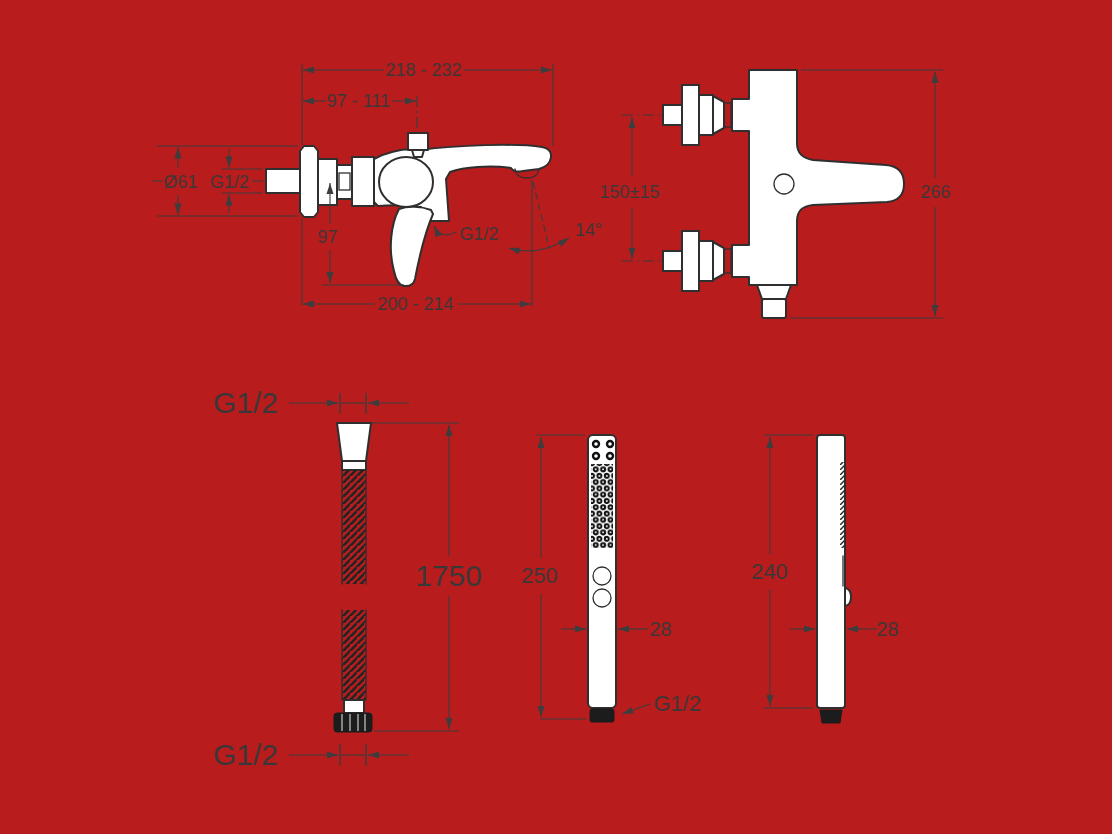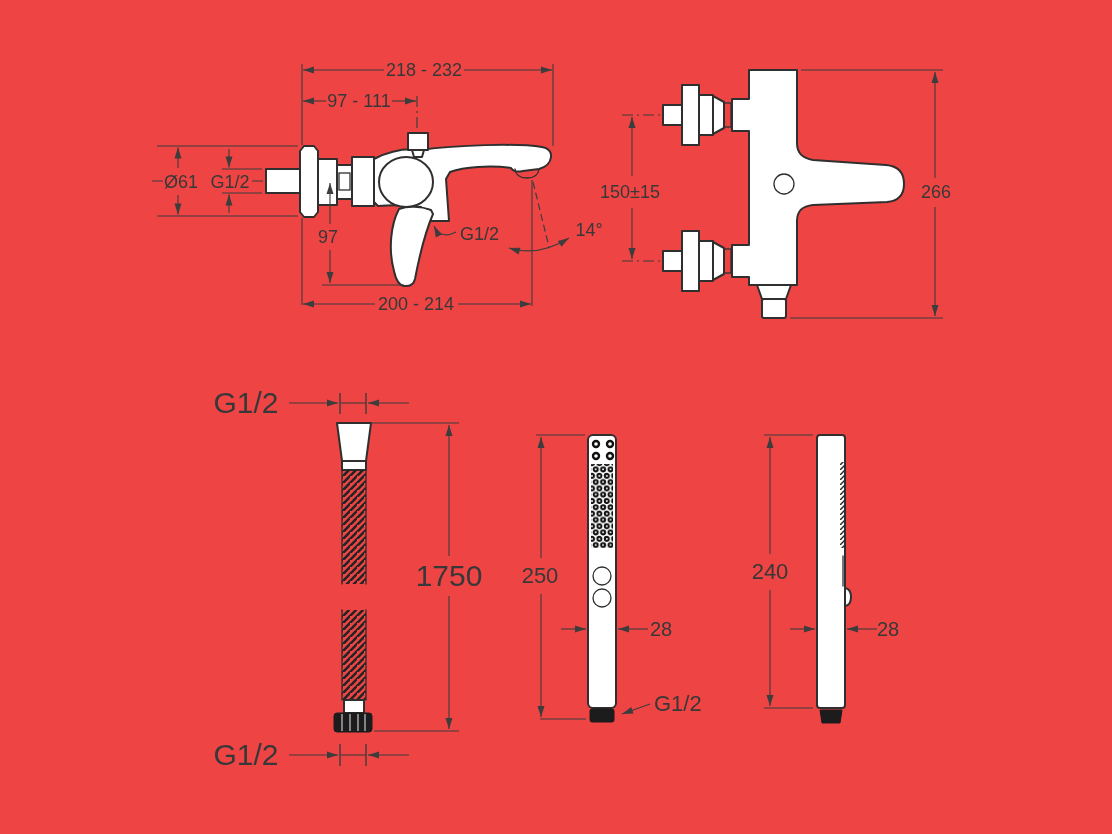--- a/index.html
+++ b/index.html
@@ -1,16 +1,16 @@
 <!DOCTYPE html>
 <html><head>
 <meta charset="utf-8">
 <style>
   html,body{margin:0;padding:0;background:#ffffff;}
-  .canvas{width:1112px;height:834px;background:#ef4444;position:relative;overflow:hidden;}
+  .canvas{width:1112px;height:834px;background:#b91c1c;position:relative;overflow:hidden;}
   svg{display:block;}
   .outline{stroke:#2f2f2f;stroke-width:2;fill:#ffffff;stroke-linejoin:round;stroke-linecap:round;}
   .outline-thin{stroke:#2f2f2f;stroke-width:1.3;fill:none;stroke-linecap:round;}
   .dim{stroke:#3d3d3d;stroke-width:1.1;fill:none;}
   .tick{stroke:#3d3d3d;stroke-width:1.4;fill:none;}
   .cline{stroke:#3d3d3d;stroke-width:1.2;fill:none;stroke-dasharray:11 4 2 4;}
   .dash{stroke:#3d3d3d;stroke-width:1.2;fill:none;stroke-dasharray:7 4;}
   .dark{fill:#1c1c1c;stroke:#1c1c1c;stroke-width:1;}
   text{font-family:"Liberation Sans","DejaVu Sans",sans-serif;fill:#383838;}
   .t18{font-size:18px;}

